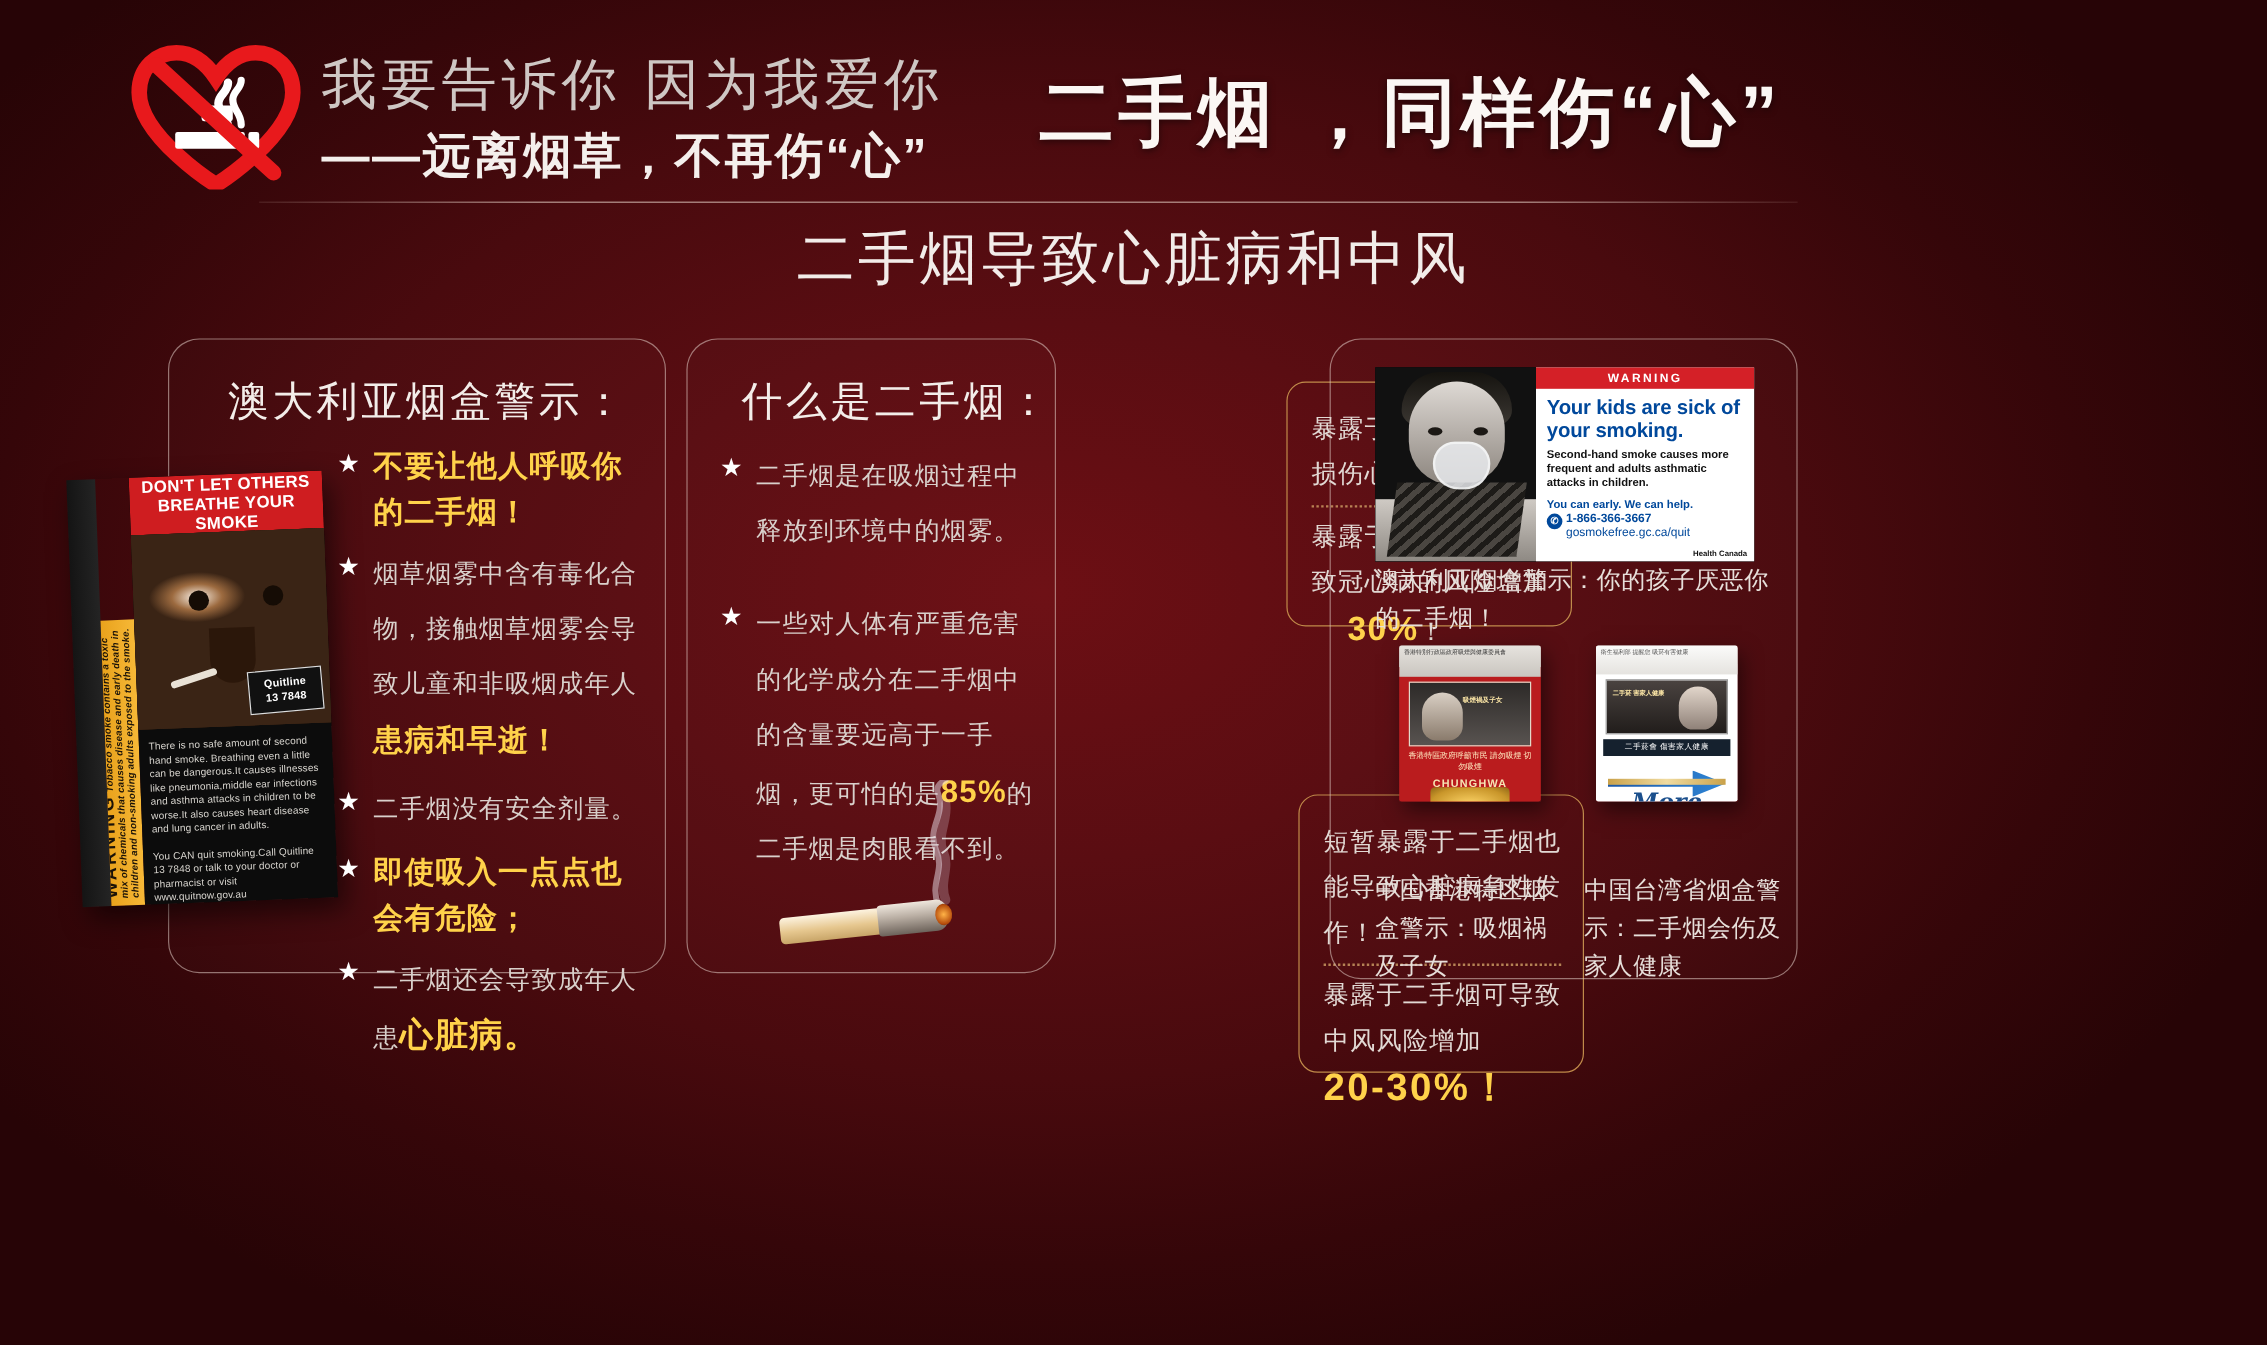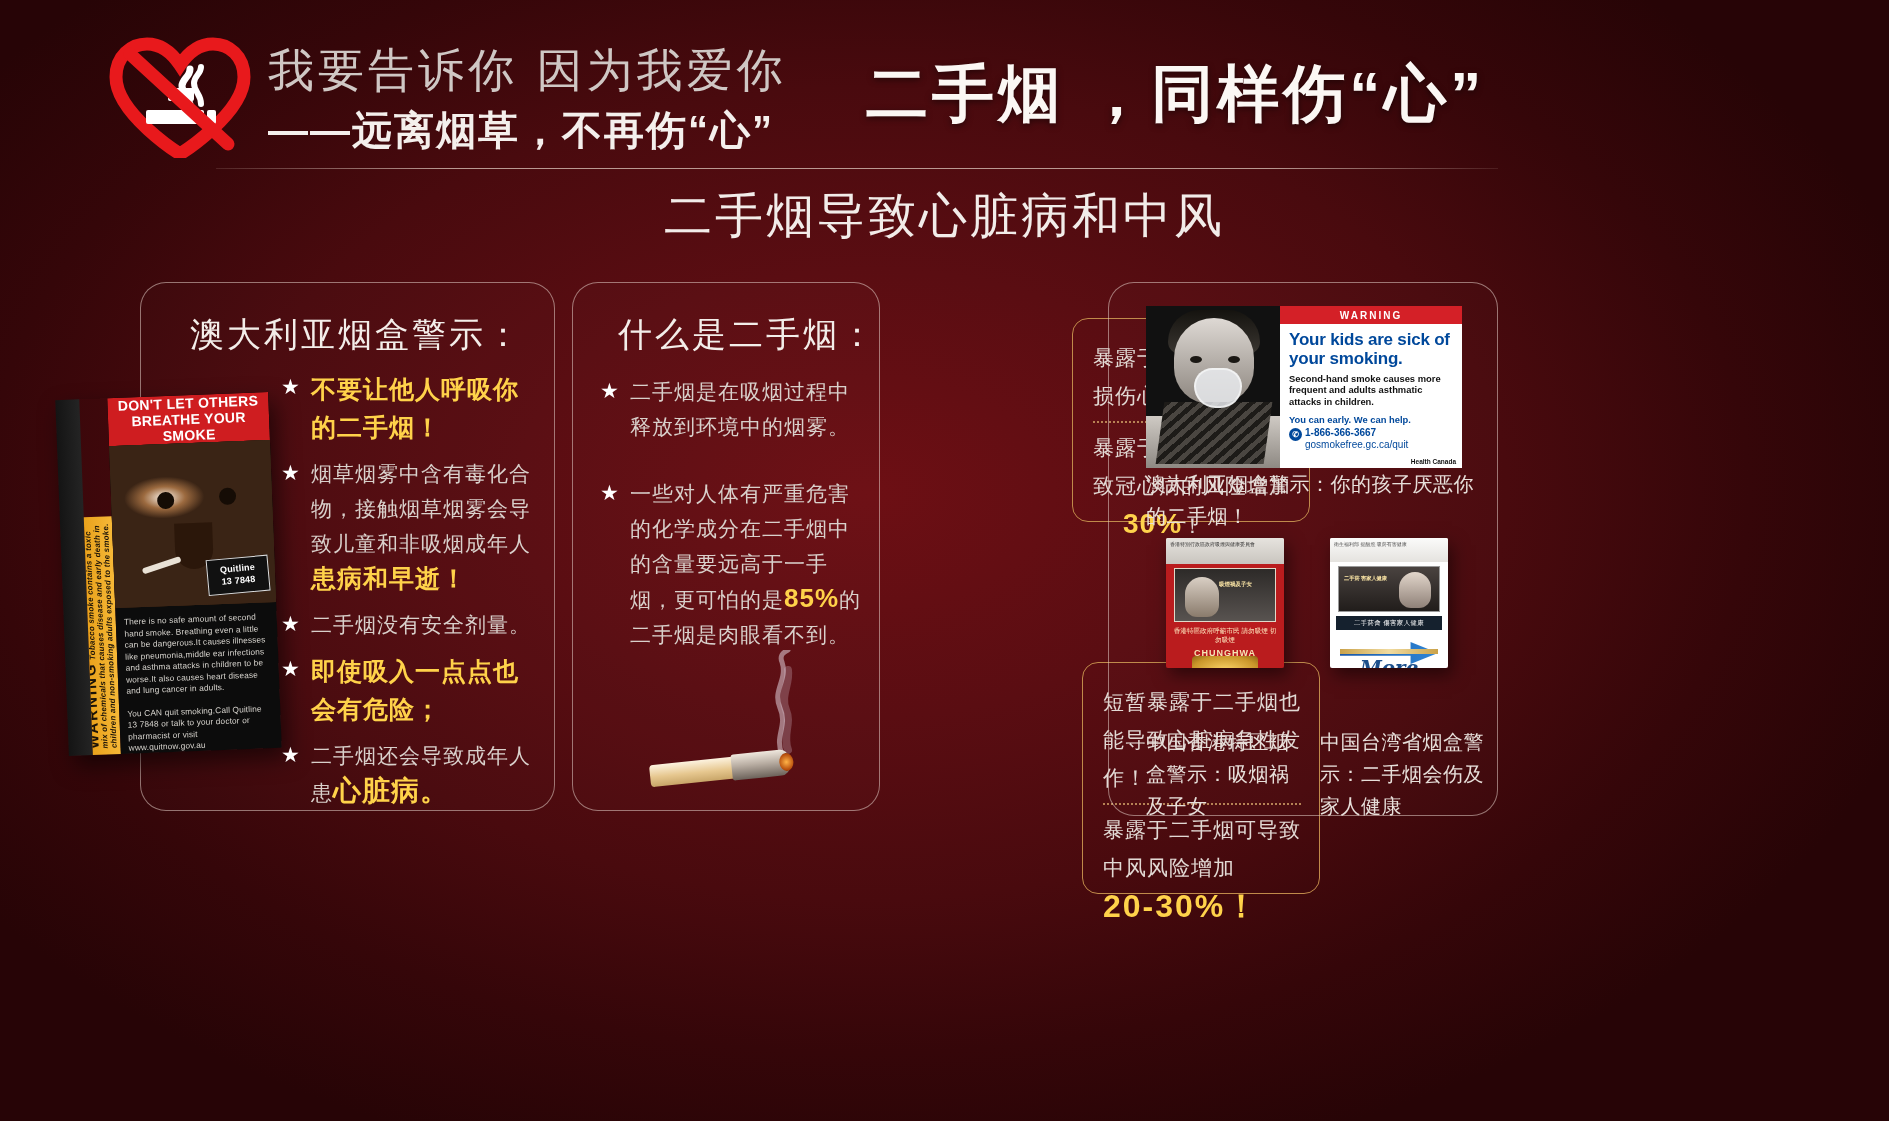--- a/index.html
+++ b/index.html
@@ -79,21 +79,21 @@
   }
   #title-aus  { left: 190px; top: 312px; }
   #title-what { left: 618px; top: 312px; }
 
   .bullets { position: absolute; }
   .bullet { display: flex; align-items: flex-start; margin-bottom: 10px; }
   .star {
     flex: 0 0 auto; color: #ffffff; font-size: 21px;
     line-height: 34px; width: 30px; text-align: left;
   }
-  .btext { font-size: 21px; line-height: 35px; letter-spacing: 1px; }
+  .btext { font-size: 21px; line-height: 46px; letter-spacing: 1px; }
   .grey { color: #d9d0cb; }
   .gold { color: #ffd24a; font-weight: bold; font-size: 25px; line-height: 38px; }
   .gold-em { color: #ffd24a; font-weight: bold; }
 
   #bul-aus  { left: 281px; top: 370px; width: 262px; }
   #bul-what { left: 600px; top: 374px; width: 262px; }
 
   
   .aus-pack {
     position: absolute; left: 62px; top: 396px;

